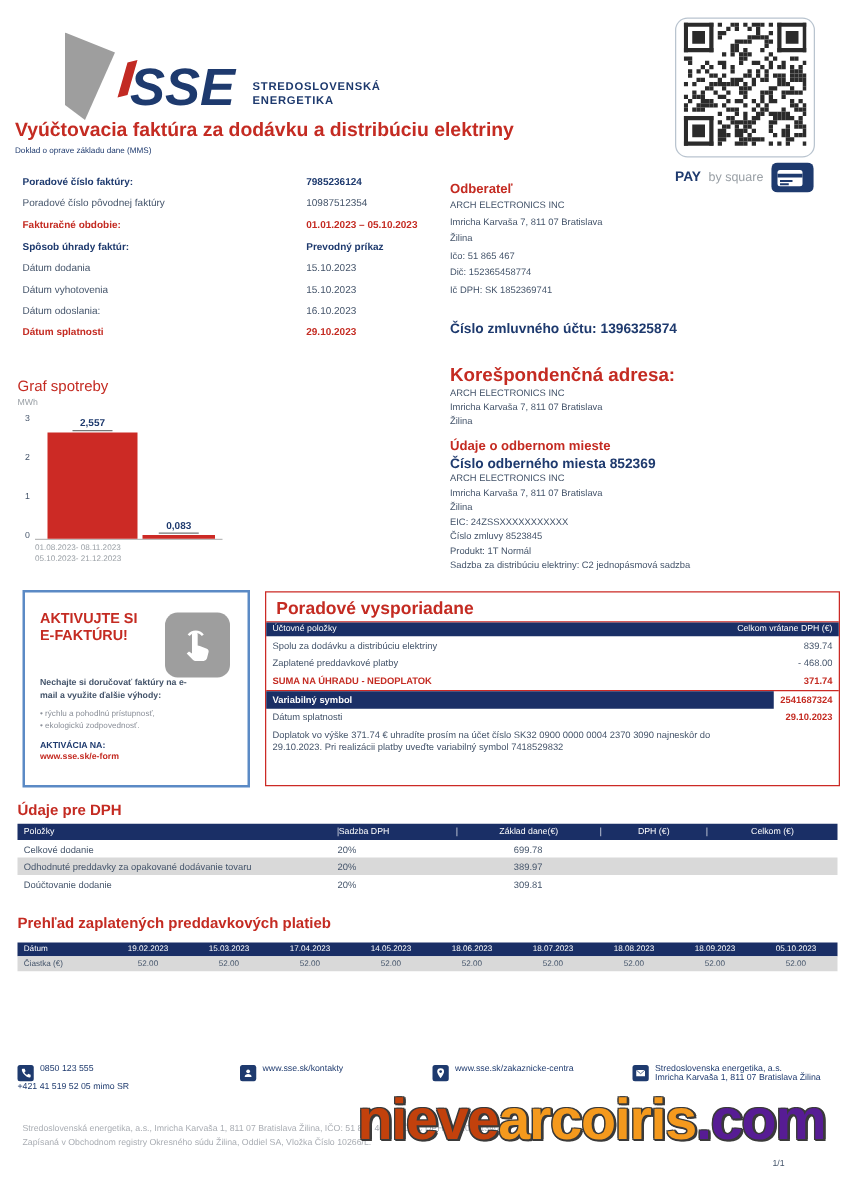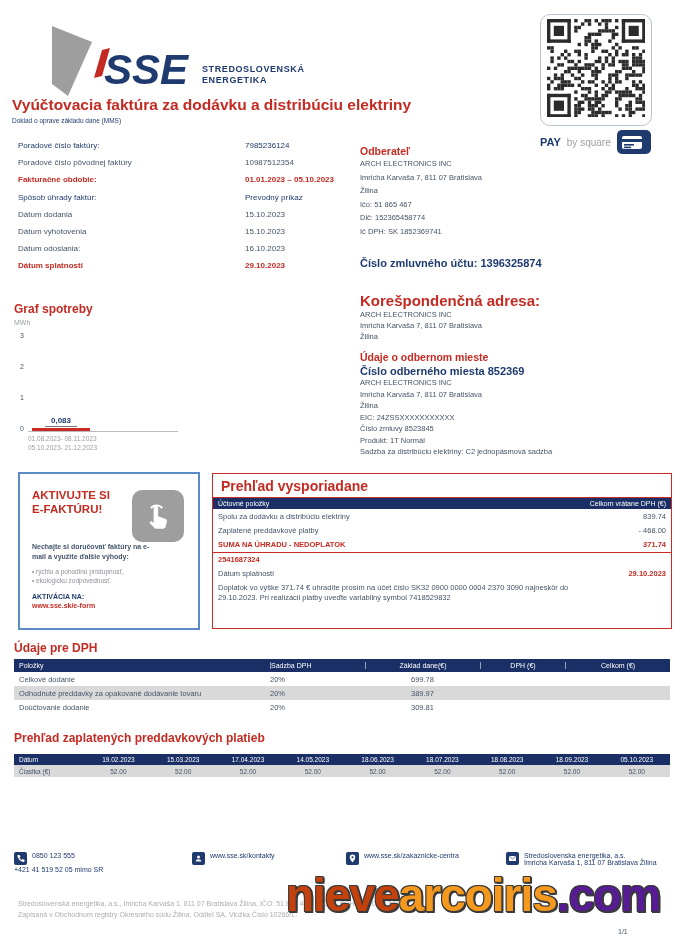--- a/index.html
+++ b/index.html
@@ -17,40 +17,40 @@
   .pay-rest { color:#9aa0a6; font-size:10px; }
 
   
   .title { position:absolute; left:12px; top:96px; font-size:15.5px; font-weight:bold; color:#c42b22; }
   .subtitle { position:absolute; left:12px; top:117px; font-size:6.5px; color:#1e3a6e; }
 
   
   .fields { position:absolute; left:18px; top:137px; width:330px; font-size:8px; }
   .frow { display:grid; grid-template-columns:227px auto; height:17.2px; align-items:center; }
   .lbl-norm { color:#44546a; }
-  .lbl-bold { color:#1e3a6e; font-weight:normal; }
+  .lbl-bold { color:#1e3a6e; font-weight:bold; }
   .lbl-red  { color:#c42b22; font-weight:bold; }
 
   
   .r-head { color:#c42b22; font-weight:bold; font-size:10.5px; }
   .r-line { color:#44546a; font-size:7.5px; }
   .cust { position:absolute; left:360px; top:145px; }
   .cust .r-line { line-height:13.5px; }
   .cust .r-line:first-of-type { margin-top:2px; }
   .contract-acc { position:absolute; left:360px; top:257px; color:#1e3a6e; font-weight:bold; font-size:11px; }
   .corr { position:absolute; left:360px; top:292px; }
   .corr .r-head { font-size:15px; }
   .corr .r-line { line-height:11px; }
   .dpoint { position:absolute; left:360px; top:351px; }
   .dpoint .sub { color:#1e3a6e; font-weight:bold; font-size:11px; margin-top:2px; }
   .dpoint .r-line { line-height:11.5px; }
 
   
   .chart { position:absolute; left:14px; top:302px; width:190px; }
-  .chart-title { color:#c42b22; font-weight:bold; font-size:12px; }
+  .chart-title { color:#c42b22; font-weight:normal; font-size:12px; }
   .chart-unit { color:#9aa0a6; font-size:7px; margin-top:3px; }
   .plot-wrap { display:flex; margin-top:6px; }
   .yticks { width:14px; height:100px; display:flex; flex-direction:column; justify-content:space-between; color:#44546a; font-size:7px; text-align:right; padding-right:4px; }
   .plot { position:relative; width:150px; height:100px; border-bottom:1px solid #bbb; display:flex; align-items:flex-end; }
   .bar-col { display:flex; flex-direction:column; align-items:center; justify-content:flex-end; }
   .bar-col.c0 { margin-left:10px; width:72px; }
   .bar-col.c1 { margin-left:4px; width:58px; }
   .bar-label { color:#1e3a6e; font-weight:bold; font-size:8px; border-bottom:1px solid #777; padding:0 6px 1px 6px; margin-bottom:1px; }
   .bar { width:100%; background:#cc2a25; }
   .xlabels { margin-left:14px; margin-top:3px; color:#9aa0a6; font-size:6.5px; line-height:8.5px; }
@@ -520,20 +520,24 @@
     <div class="chart-title">Graf spotreby</div>
     <div class="chart-unit">MWh</div>
     <div class="plot-wrap">
       <div class="yticks">
         <span>3</span>
         <span>2</span>
         <span>1</span>
         <span>0</span>
       </div>
       <div class="plot">
+        <div class="bar-col c0">
+          <div class="bar-label">2,557</div>
+          <div class="bar" style="height: 85.2333px; background: rgb(204, 42, 37);"></div>
+        </div>
         <div class="bar-col c1">
           <div class="bar-label">0,083</div>
           <div class="bar" style="height: 2.76667px; background: rgb(204, 42, 37);"></div>
         </div>
       </div>
     </div>
     <div class="xlabels">
       <div>01.08.2023- 08.11.2023</div>
       <div>05.10.2023- 21.12.2023</div>
     </div>
@@ -553,39 +557,40 @@
     <div class="ef-intro">Nechajte si doručovať faktúry na e-mail a využite ďalšie výhody:</div>
     <div class="ef-bullets">
       <div>• rýchlu a pohodlnú prístupnosť,</div>
       <div>• ekologickú zodpovednosť.</div>
     </div>
     <div class="ef-act">AKTIVÁCIA NA:</div>
     <div class="ef-url">www.sse.sk/e-form</div>
   </div>
 
   <div class="setbox">
-    <div class="set-title">Prehľad vysporiadane</div>
+    <div class="set-title">Poradové vysporiadane</div>
     <div class="set-header">
       <span>Účtovné položky</span>
       <span>Celkom vrátane DPH (€)</span>
     </div>
     <div class="set-row">
       <span>Spolu za dodávku a distribúciu elektriny</span>
       <span class="val">839.74</span>
     </div>
     <div class="set-row">
       <span>Zaplatené preddavkové platby</span>
       <span class="val">- 468.00</span>
     </div>
     <div class="set-row red">
       <span>SUMA NA ÚHRADU - NEDOPLATOK</span>
       <span class="val">371.74</span>
     </div>
     <div class="set-sep"></div>
     <div class="vs-row">
+      <span class="vs-label">Variabilný symbol</span>
       <span class="vs-val">2541687324</span>
     </div>
     <div class="due-row">
       <span class="l">Dátum splatnosti</span>
       <span class="v">29.10.2023</span>
     </div>
     <div class="set-note">
       <div>Doplatok vo výške 371.74 € uhradíte prosím na účet číslo SK32 0900 0000 0004 2370 3090 najneskôr do</div>
       <div>29.10.2023. Pri realizácii platby uveďte variabilný symbol 7418529832</div>
     </div>

